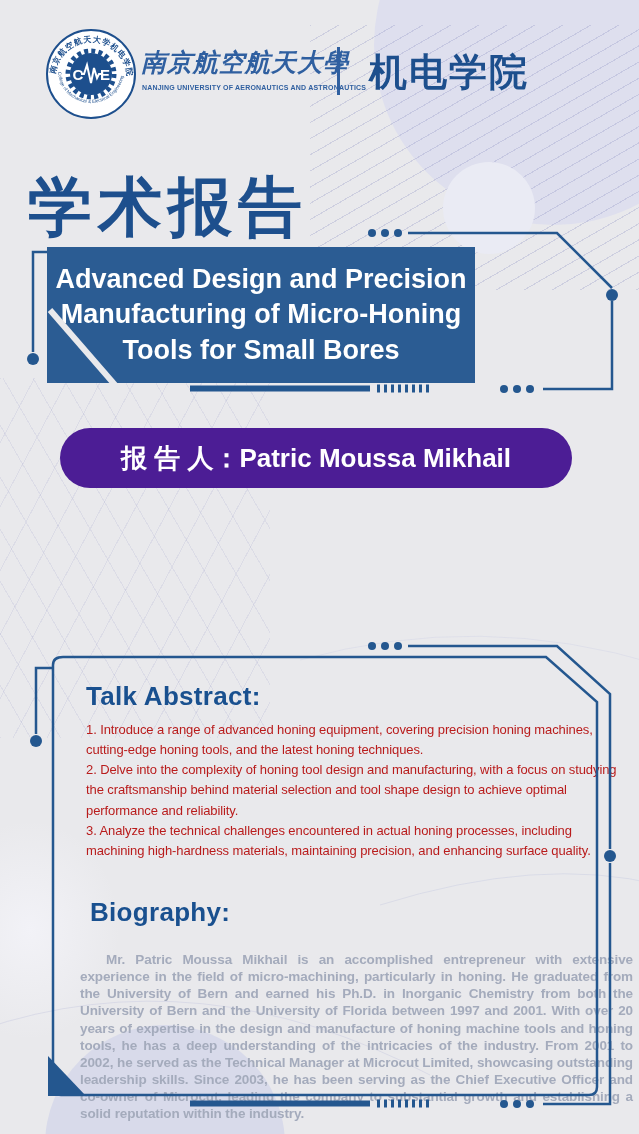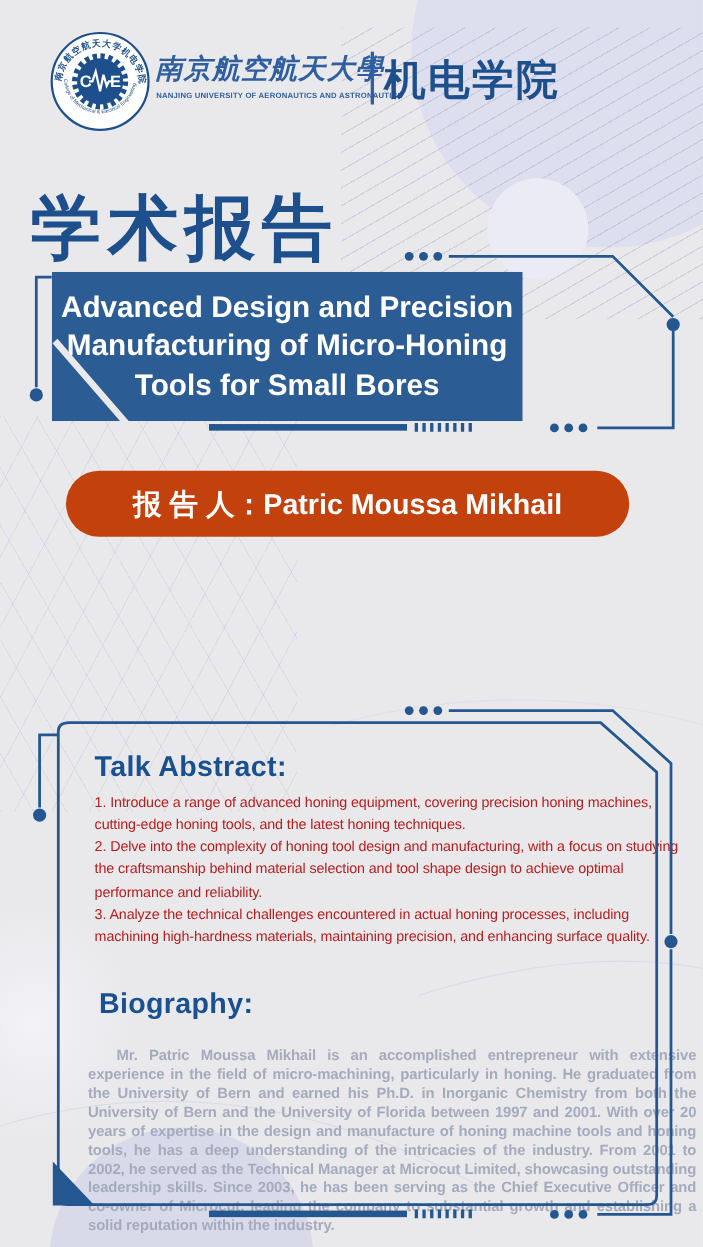--- a/index.html
+++ b/index.html
@@ -24,34 +24,34 @@
       repeating-linear-gradient(118deg, rgba(150,152,200,.16) 0 1px, transparent 1px 30px);}
   .bg-svg{position:absolute;left:0;top:0;pointer-events:none;}
   
   .logo{position:absolute;left:45px;top:28px;width:92px;height:92px;}
   .univ-cn{position:absolute;left:141px;top:46px;width:200px;
     font-family:Liberation Mono, monospace;font-style:italic;font-weight:bold;
     font-size:25px;letter-spacing:1px;color:#2f5fa0;white-space:nowrap;}
   .univ-en{position:absolute;left:142px;top:84px;width:200px;
     font-size:7px;font-weight:bold;letter-spacing:.2px;color:#2f5fa0;white-space:nowrap;}
   .hdr-divider{position:absolute;left:337px;top:47px;width:3px;height:48px;background:#2f5fa0;}
-  .college{position:absolute;left:349px;top:47px;
+  .college{position:absolute;left:369px;top:47px;
     font-family:"DejaVu Serif", serif;font-weight:bold;
     font-size:38px;color:#1d4f8d;letter-spacing:2px;white-space:nowrap;}
   .poster-title{position:absolute;left:28px;top:128px;
     font-size:64px;font-weight:900;color:#1d4f8d;letter-spacing:6px;white-space:nowrap;margin-top:36px;}
   
   .title-panel{position:absolute;left:47px;top:247px;width:428px;height:136px;
     background:#2b5c93;
     clip-path:polygon(0 0,473px 0,523px 46px,523px 136px,0 136px);
     display:flex;flex-direction:column;justify-content:center;align-items:center;}
   .title-line{color:#ffffff;font-size:27px;font-weight:bold;line-height:1.32;text-align:center;white-space:nowrap;}
   
   .speaker-pill{position:absolute;left:60px;top:428px;width:512px;height:60px;border-radius:30px;
-    background:#c2410c;display:flex;justify-content:center;align-items:center;}
+    background:#4c1d95;display:flex;justify-content:center;align-items:center;}
   .speaker-pill span{color:#fff;font-size:26px;font-weight:bold;white-space:nowrap;}
   
   .schedule-box{position:absolute;left:58px;top:515px;width:529px;height:89px;
     border:2px dashed #a0a2aa;box-sizing:content-box;}
   .sched-row{position:absolute;left:62px;white-space:nowrap;
     font-size:23px;font-weight:bold;color:#2a5b99;}
   .sched-row.time{top:15px;}
   .sched-row.loc{top:52px;}
   
   .content-panel{position:absolute;left:53px;top:657px;width:620px;height:438px;box-sizing:border-box;

